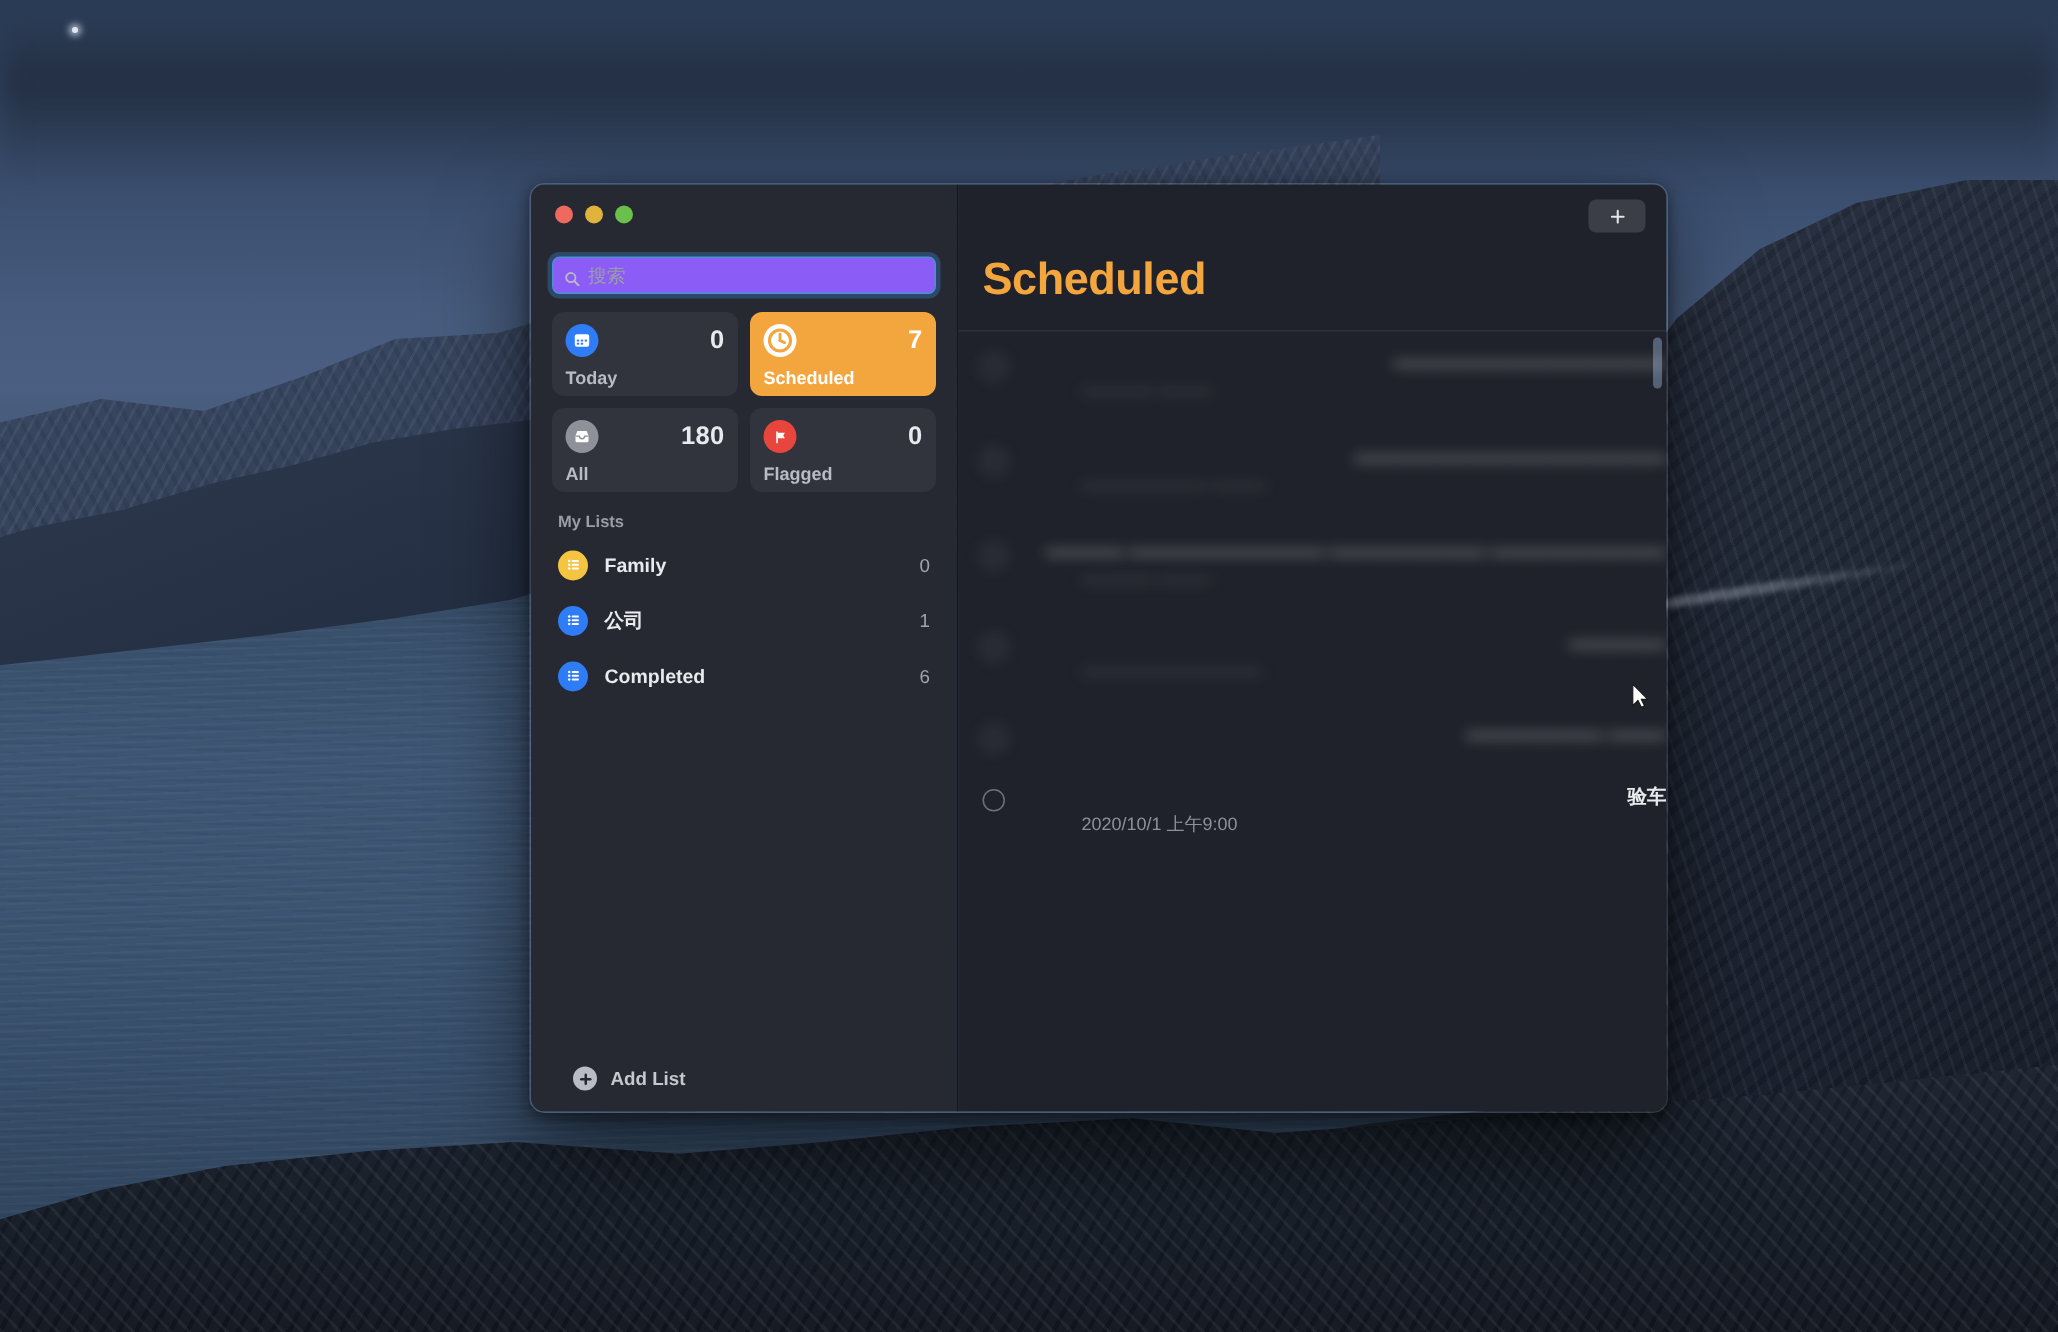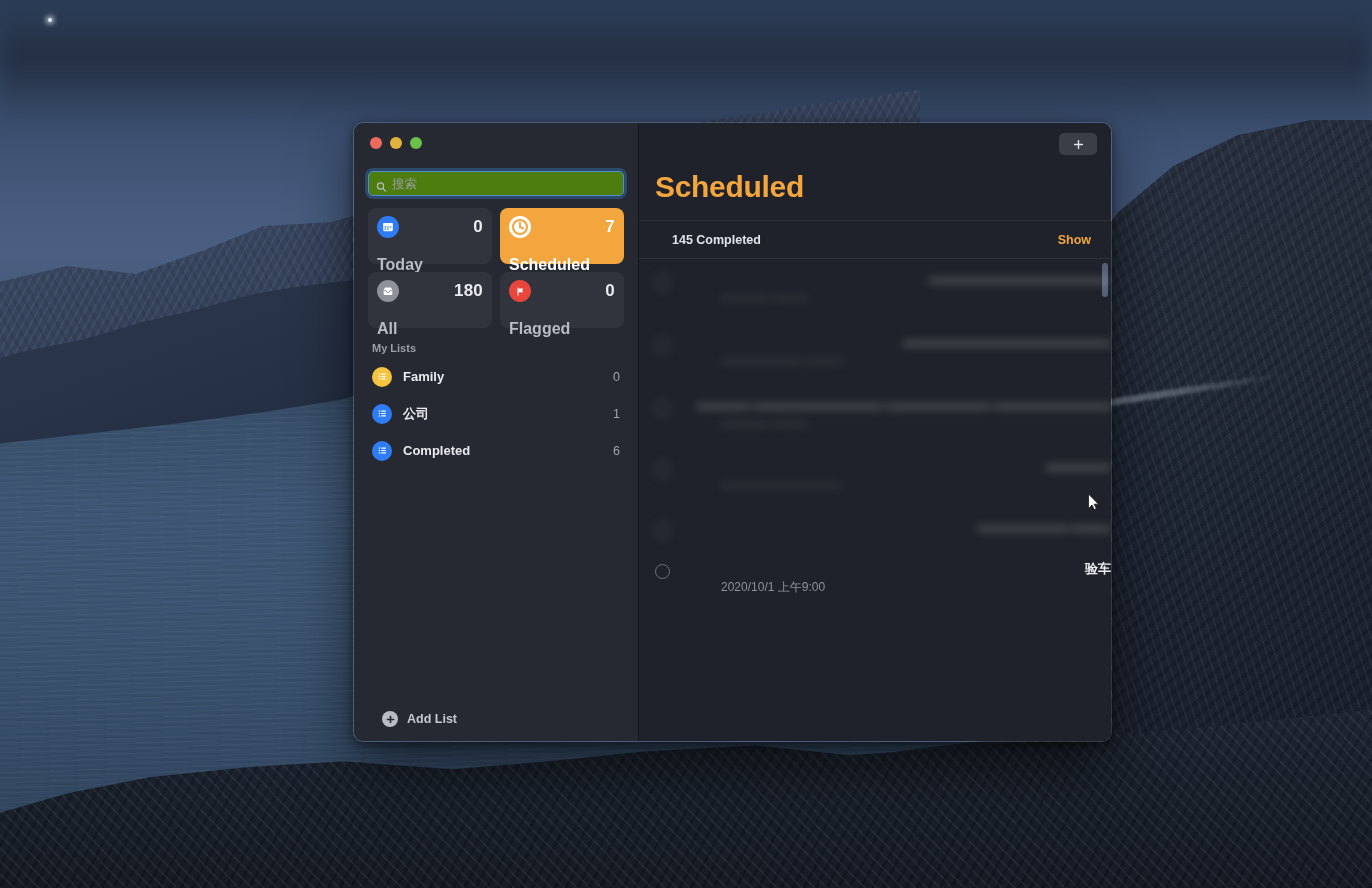--- a/index.html
+++ b/index.html
@@ -148,21 +148,21 @@
   }
   .tl { width:12px; height:12px; border-radius:50%; }
   .tl.red    { background:#ee6a5f; }
   .tl.yellow { background:#e0b33d; }
   .tl.green  { background:#6bbf4b; }
 
   .search-wrap { padding: 8px 14px 0 14px; }
   .search-box {
     position: relative;
     height: 25px;
-    background: #4d7c0f;
+    background: #8b5cf6;
     border-radius: 5px;
     border: 1px solid #4e8fd1;
     box-shadow: 0 0 0 3px rgba(59,130,208,.36);
     display:flex; align-items:center;
     padding-left: 23px;
   }
   .search-icon {
     position:absolute; left:7px; top:50%; transform:translateY(-50%);
     width:11px; height:11px;
   }
@@ -191,21 +191,21 @@
   }
   .icon-today   { background:#2e7cf6; }
   .icon-sched   { background:#ffffff; }
   .icon-all     { background:#8e9199; }
   .icon-flagged { background:#e8463c; }
   .card-count {
     font-size:17px; font-weight:bold; color:#e9eaee; letter-spacing:.2px;
   }
   .card.selected .card-count { color:#ffffff; }
   .card-label {
-    margin-top:18px; font-size:16px; color:#b9bcc4; font-weight:600;
+    margin-top:7px; font-size:12px; color:#b9bcc4; font-weight:600;
   }
   .card.selected .card-label { color:#ffffff; }
 
   .mylists-title {
     font-size:11px; color:#9a9ea7; font-weight:600;
     padding: 14px 0 4px 18px;
   }
   .list-row {
     display:flex; align-items:center;
     height:37px; padding:0 18px 0 18px; gap:11px;
@@ -462,24 +462,20 @@
       <div class="main-header">
         <button class="add-btn">
           <svg viewBox="0 0 16 16" width="13" height="13">
             <line x1="8" y1="3.2" x2="8" y2="12.8" stroke="#e3e5ea" stroke-width="1.7" stroke-linecap="round"></line>
             <line x1="3.2" y1="8" x2="12.8" y2="8" stroke="#e3e5ea" stroke-width="1.7" stroke-linecap="round"></line>
           </svg>
         </button>
         <div class="page-title">Scheduled</div>
       </div>
 
-      <div class="completed-bar">
-        <span class="completed-text">145 Completed</span>
-        <span class="show-link">Show</span>
-      </div>
 
 
       <div class="rows">
         <div class="scrollbar"></div>
 
         <div class="rrow" style="margin-top:4px">
           <div class="check blurred"></div>
           <div class="rtexts">
             <div class="rtitle blurred">——————————————</div>
             <div class="rsub blurred">———— ———</div>

